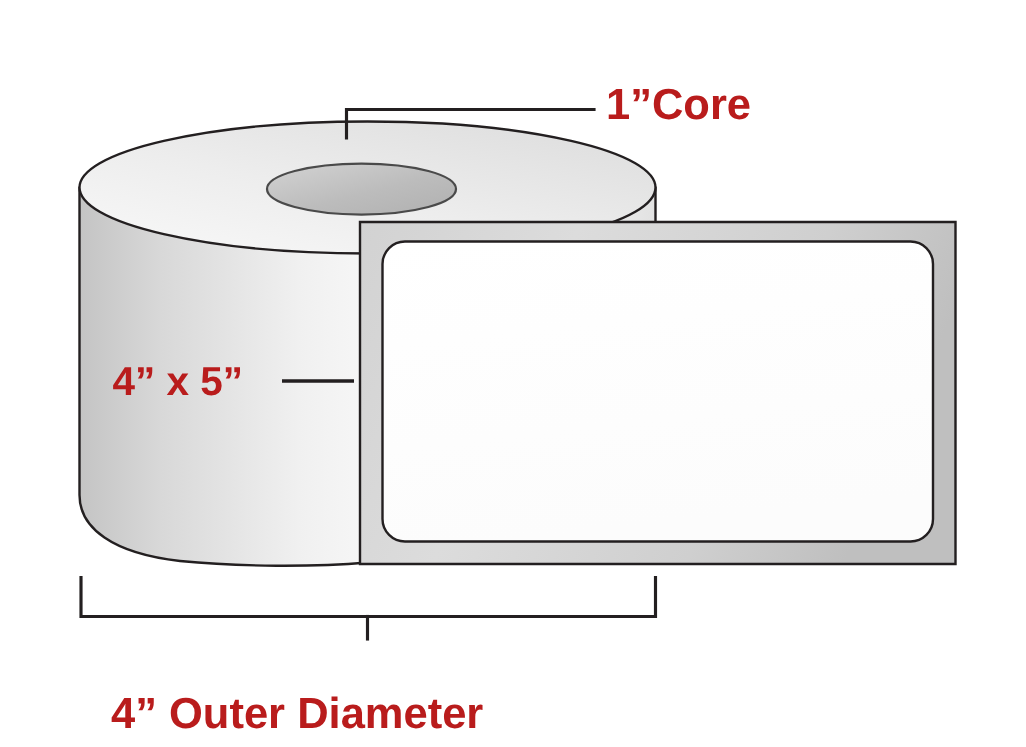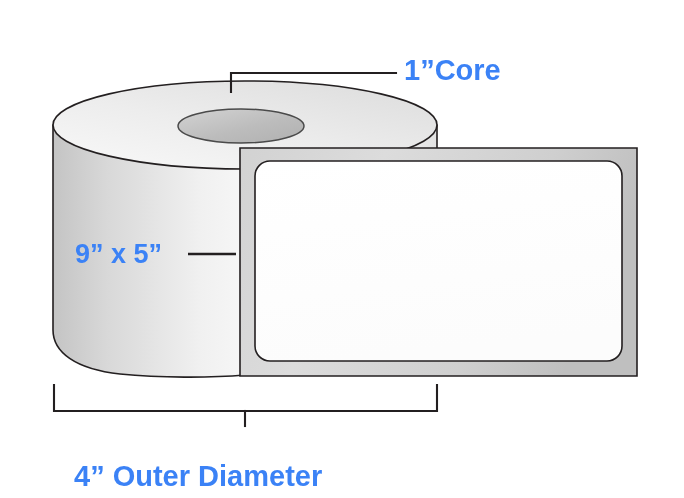--- a/index.html
+++ b/index.html
@@ -21,21 +21,21 @@
   #diagram-svg {
     position: absolute;
     left: 0;
     top: 0;
     width: 684px;
     height: 498px;
     display: block;
   }
   .annotation-text {
     position: absolute;
-    color: #3b82f6;
+    color: #b91c1c;
     font-family: "Liberation Sans", sans-serif;
     font-weight: bold;
     white-space: pre;
     letter-spacing: 0px;
   }
   #core-label {
     left: 404px;
     top: 53px;
     font-size: 29px;
     line-height: 34px;
@@ -131,17 +131,17 @@
     </g>
 
     <g>
       <path d="M 54 385 L 54 411 L 437 411 L 437 385" fill="none" stroke="#231f20" stroke-width="2.1" stroke-linecap="square" stroke-linejoin="miter"></path>
       <line x1="245" y1="411" x2="245" y2="426" stroke="#231f20" stroke-width="2.1" stroke-linecap="square"></line>
     </g>
   </svg>
 
   <div class="annotation-text" id="core-label">1”Core</div>
 
-  <div class="annotation-text" id="size-label">9” x 5”</div>
+  <div class="annotation-text" id="size-label">4” x 5”</div>
 
   <div class="annotation-text" id="outer-diameter-label">4” Outer Diameter</div>
 
 </div>
 
 </body></html>

